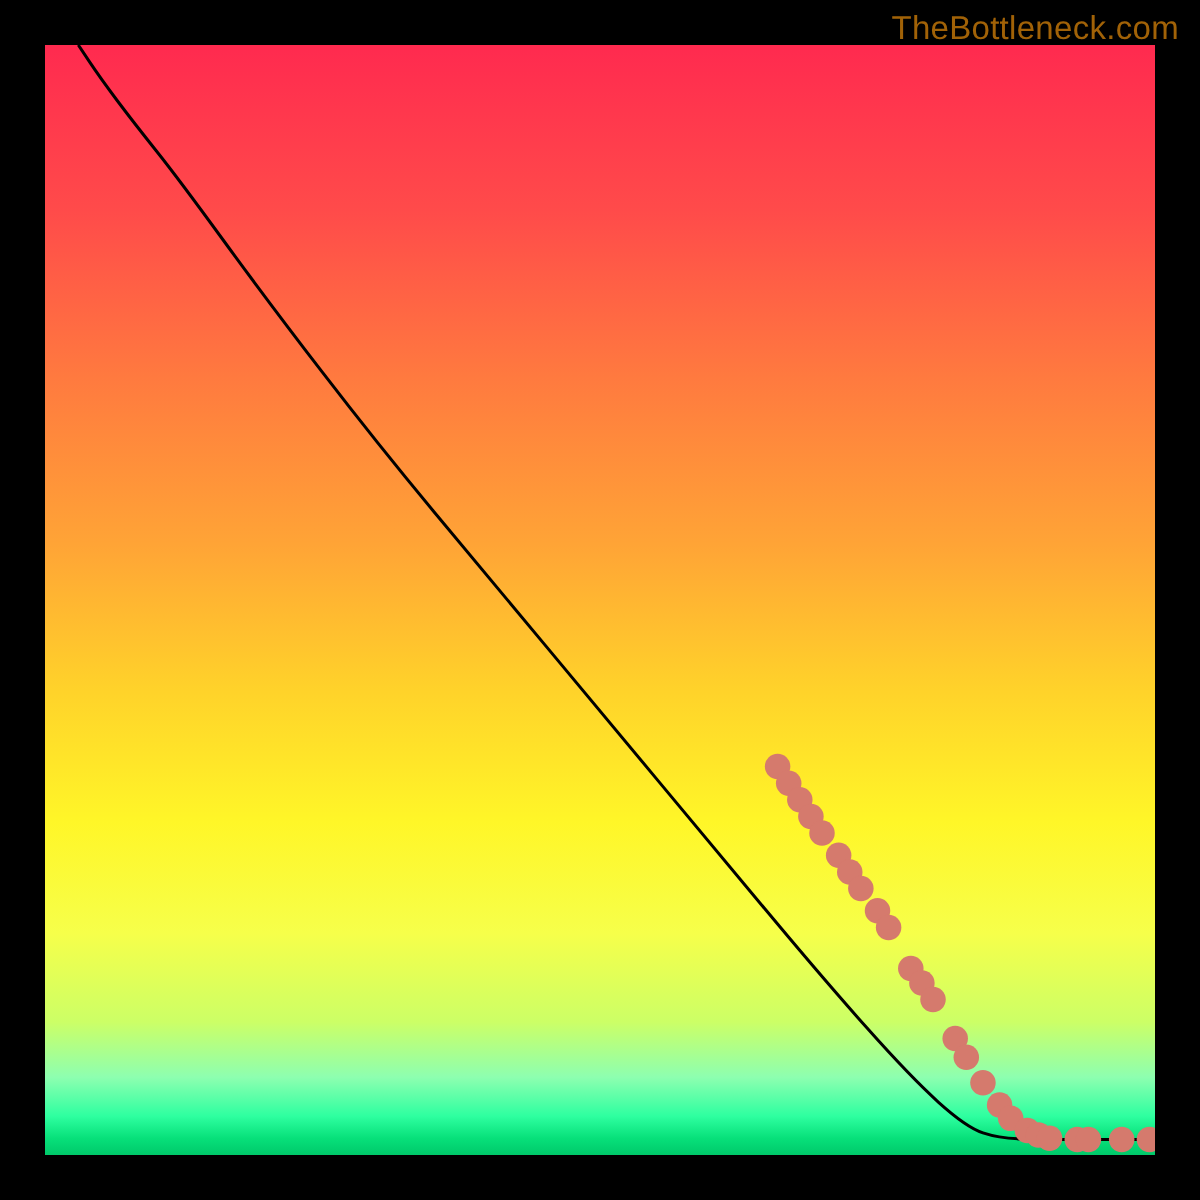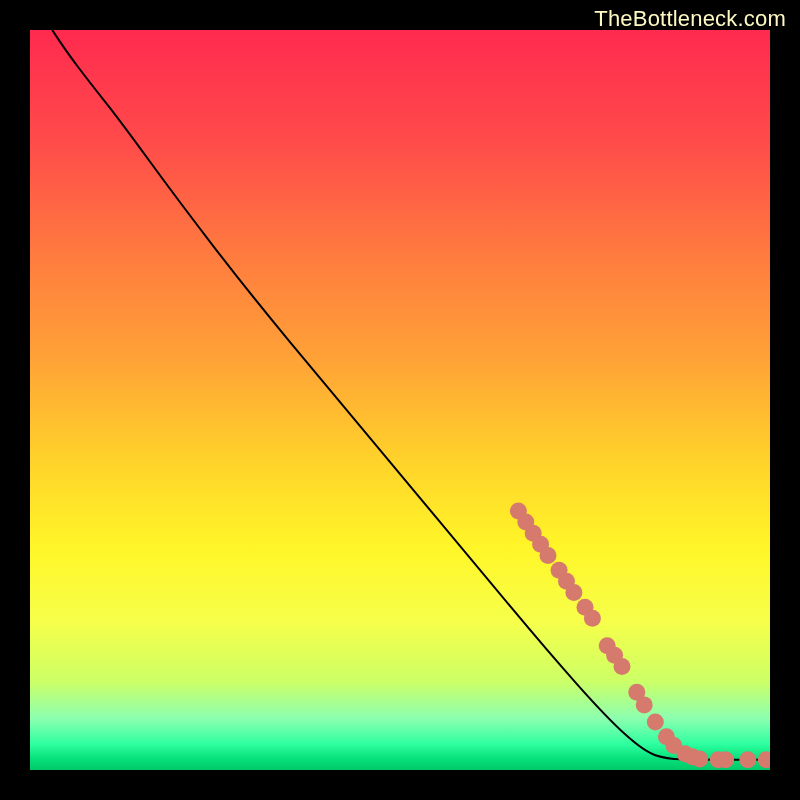--- a/index.html
+++ b/index.html
@@ -21,21 +21,21 @@
     position: absolute;
     left: 30px;
     top: 30px;
     width: 740px;
     height: 740px;
   }
   .watermark {
     position: absolute;
     top: 6px;
     right: 14px;
-    color: #fef9c3;
+    color: #a16207;
     font-size: 22px;
     font-weight: 500;
     letter-spacing: 0.2px;
     user-select: none;
   }
   svg { display: block; }
 </style>
 </head>
 <body>
 

